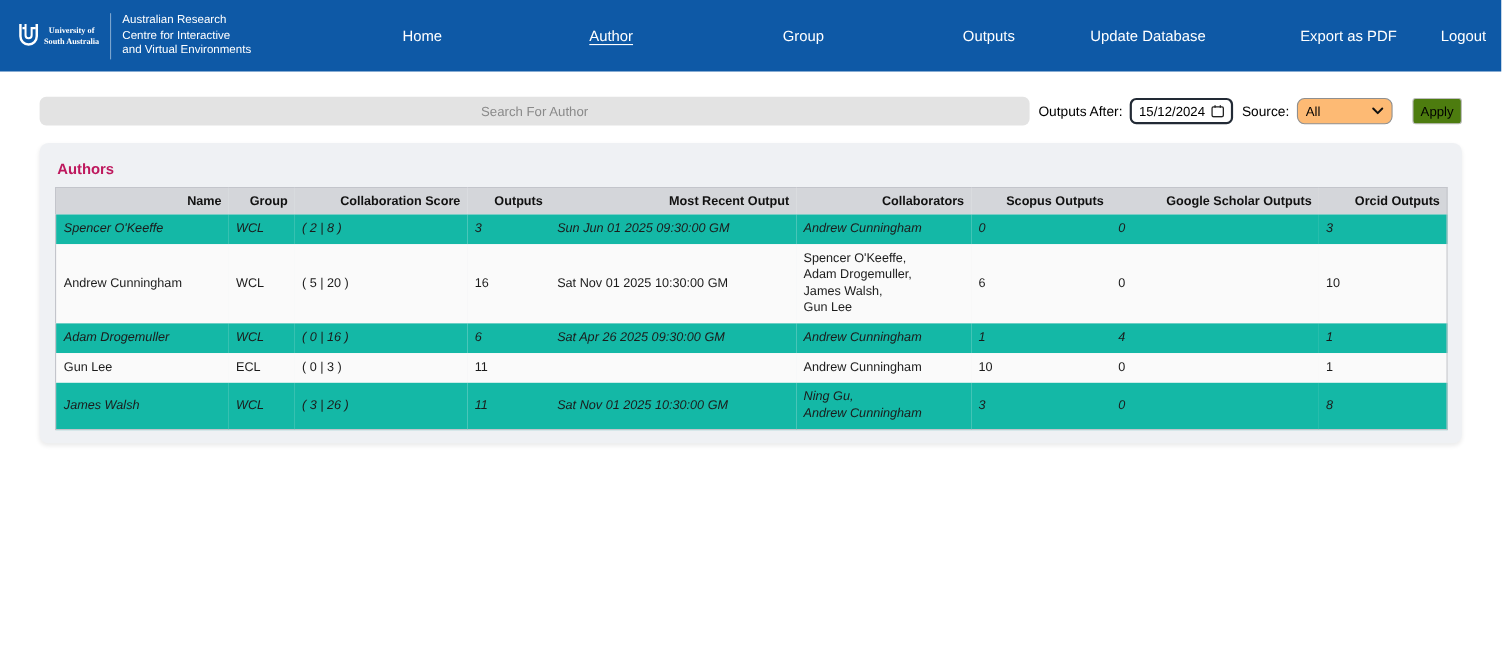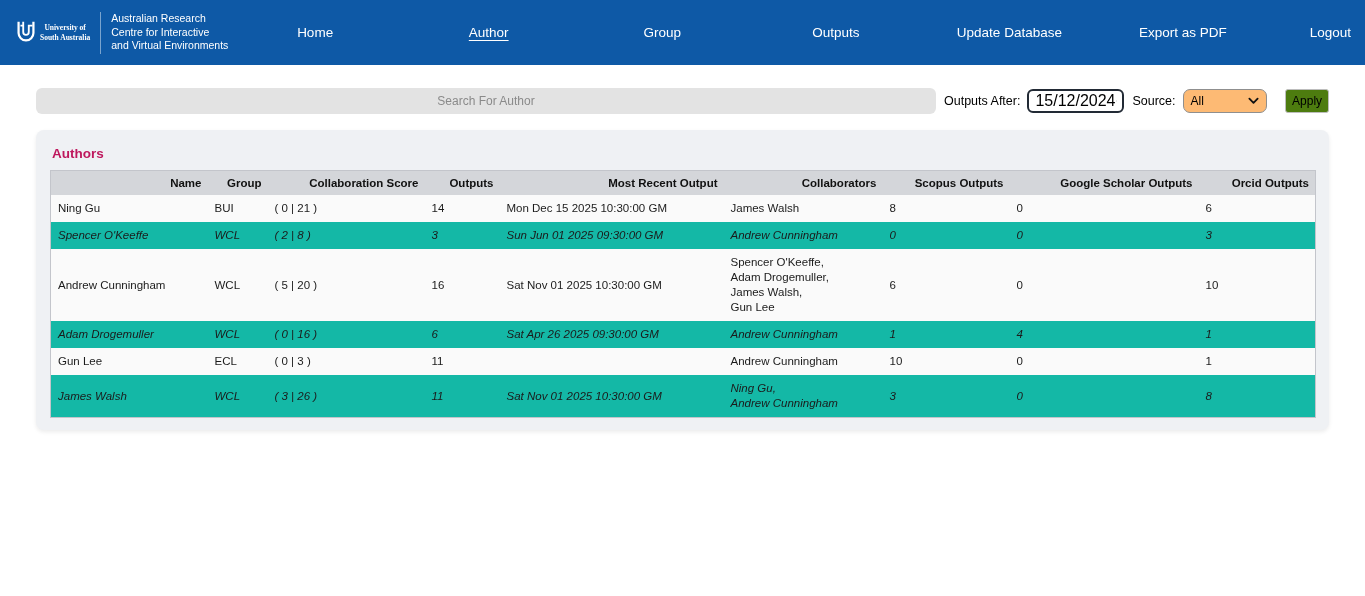--- a/index.html
+++ b/index.html
@@ -52,21 +52,21 @@
     white-space: pre-line;
     align-self: center;
   }
   .nav-links {
     flex: 1;
     display: flex;
     align-items: center;
   }
   .nav-link {
     flex: 1;
-    text-align: center;
+    text-align: right;
     font-size: 13.5px;
     color: #ffffff;
     text-decoration: none;
     cursor: pointer;
   }
   .nav-link.active { text-decoration: underline; text-underline-offset: 3px; }
   .nav-link:last-child { flex: 0 0 auto; padding: 0 14px 0 40px; }
 
   
   .filter-bar {
@@ -97,21 +97,21 @@
   .date-input {
     margin-left: 7px;
     width: 97px;
     height: 24px;
     border: 2px solid #222a35;
     border-radius: 6px;
     display: flex;
     align-items: center;
     justify-content: space-between;
     padding: 0 6px;
-    font-size: 16px;
+    font-size: 12px;
     background: #fff;
     cursor: pointer;
   }
   .cal-icon { width: 12px; height: 12px; }
   .source-select {
     margin-left: 7px;
     width: 90px;
     height: 24px;
     border: 1.5px solid #8f8f8f;
     border-radius: 7px;
@@ -245,31 +245,20 @@
         <th>Collaboration Score</th>
         <th>Outputs</th>
         <th>Most Recent Output</th>
         <th>Collaborators</th>
         <th>Scopus Outputs</th>
         <th>Google Scholar Outputs</th>
         <th>Orcid Outputs</th>
       </tr>
     </thead>
     <tbody>
-      <tr class="row-even">
-        <td>Ning Gu</td>
-        <td>BUI</td>
-        <td>( 0 | 21 )</td>
-        <td>14</td>
-        <td>Mon Dec 15 2025 10:30:00 GM</td>
-        <td>James Walsh</td>
-        <td>8</td>
-        <td>0</td>
-        <td>6</td>
-      </tr>
       <tr class="row-odd">
         <td>Spencer O'Keeffe</td>
         <td>WCL</td>
         <td>( 2 | 8 )</td>
         <td>3</td>
         <td>Sun Jun 01 2025 09:30:00 GM</td>
         <td>Andrew Cunningham</td>
         <td>0</td>
         <td>0</td>
         <td>3</td>

